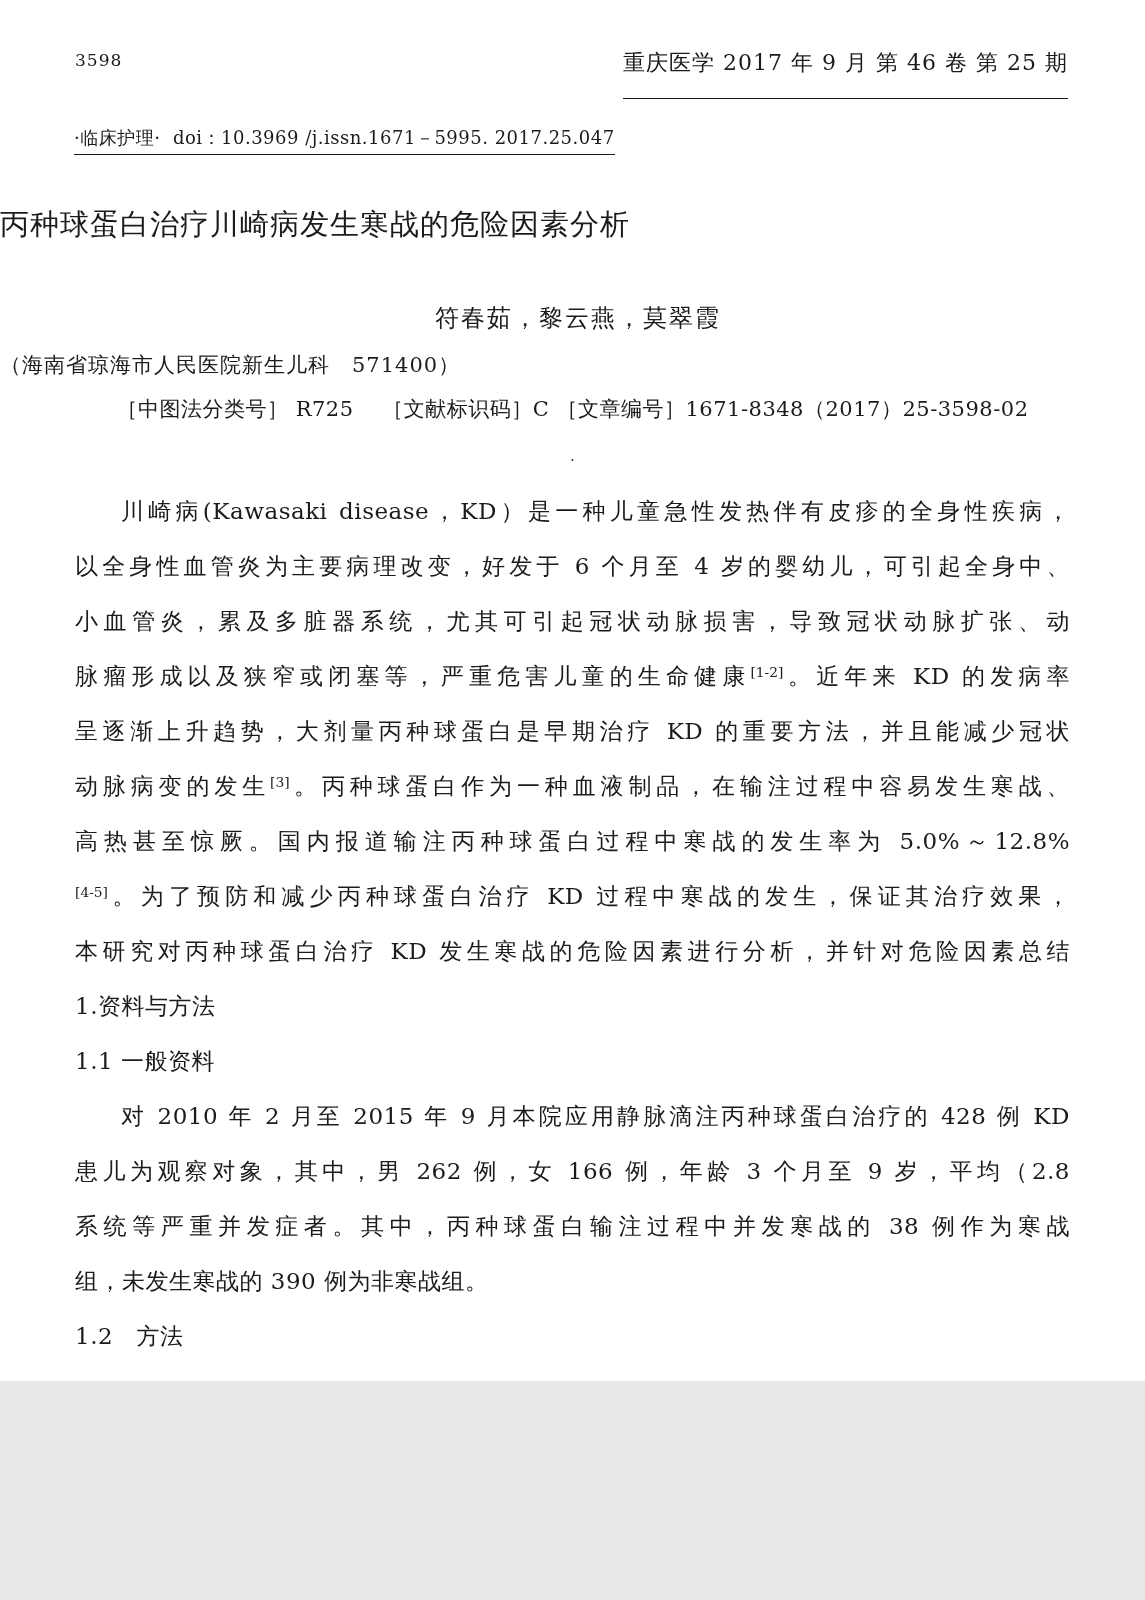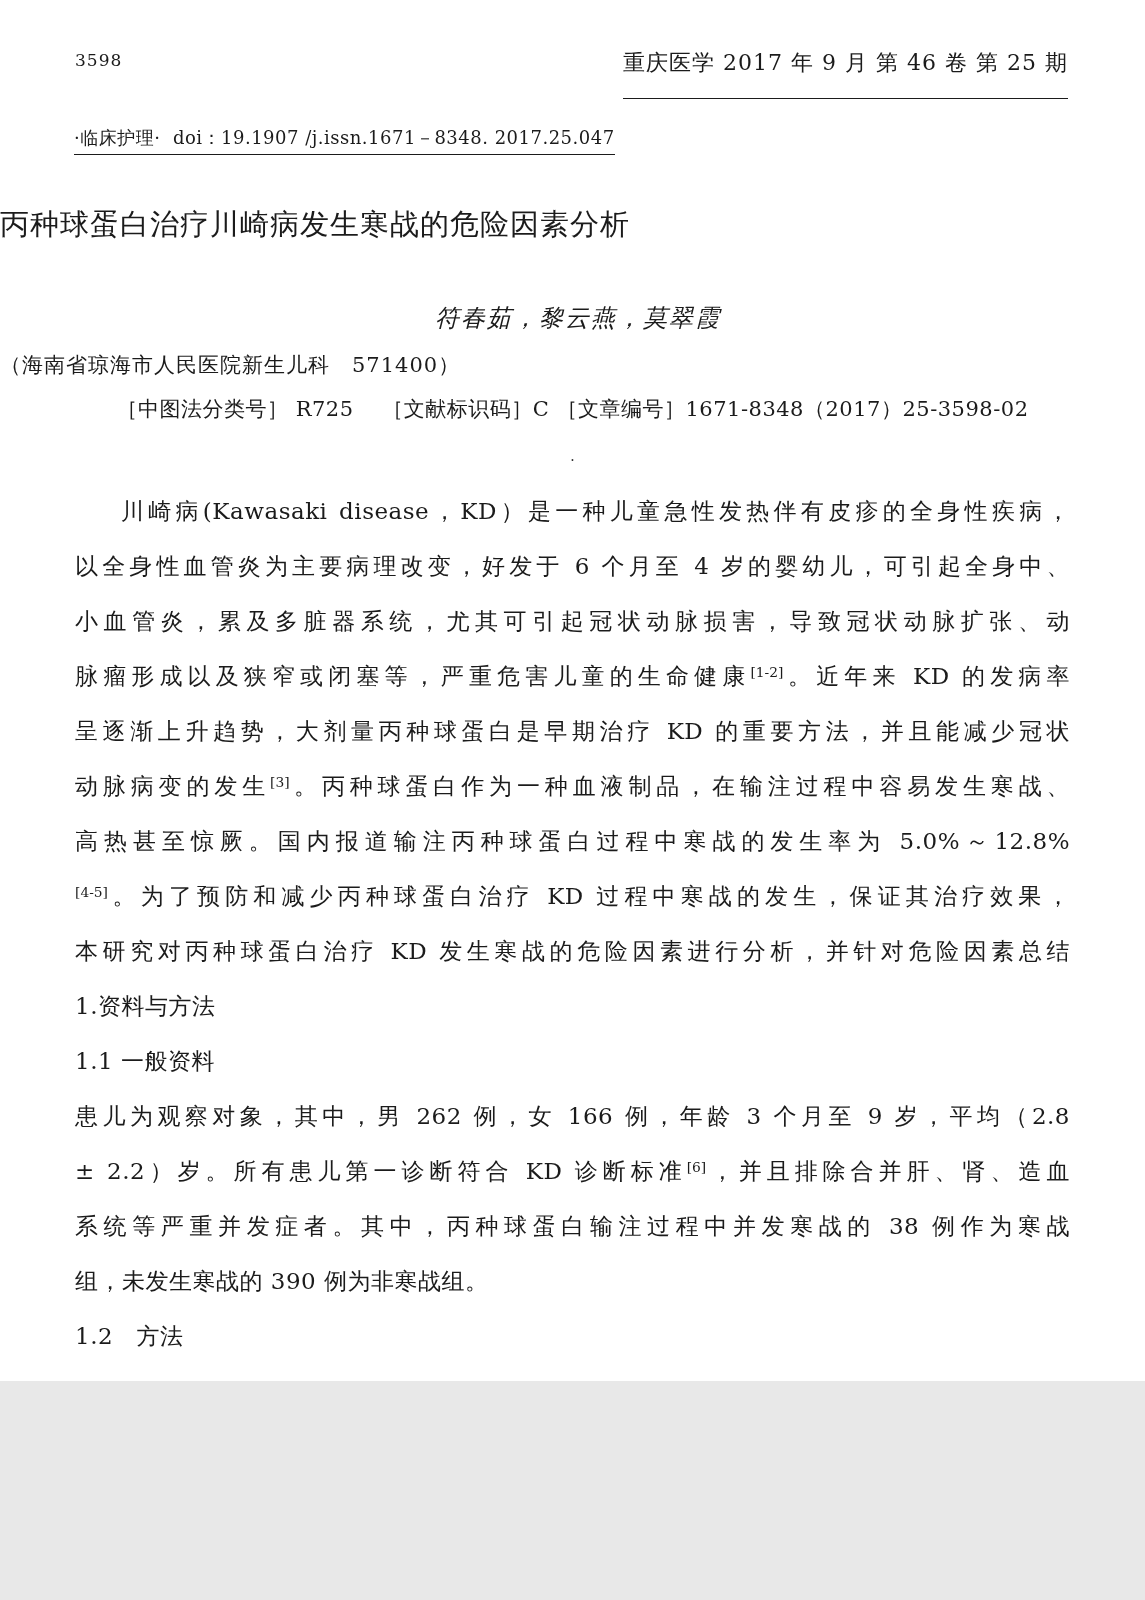--- a/index.html
+++ b/index.html
@@ -34,21 +34,20 @@
     position:absolute;left:0;right:0;top:205px;
     text-align:left;
     font-size:29px;letter-spacing:1px;
     white-space:pre-wrap;
   }
   .authors{
     position:absolute;left:11px;right:0;top:302px;
     text-align:center;
     font-size:24px;letter-spacing:2px;
     white-space:pre-wrap;
-    font-style:italic;
   }
   .affil{
     position:absolute;left:0;right:0;top:351px;
     text-align:left;
     font-size:21px;letter-spacing:1px;
     white-space:pre-wrap;
   }
   .cls-line{
     position:absolute;left:0;right:0;top:395px;
     text-align:center;
@@ -83,21 +82,21 @@
 </style>
 </head>
 <body>
 
 <div class="page">
 
   <div class="hdr-left">3598</div>
 
   <div class="hdr-right">重庆医学 2017 年 9 月 第 46 卷 第 25 期</div>
 
-  <div class="meta-line">·临床护理·  doi：19.1907 /j.issn.1671－8348. 2017.25.047</div>
+  <div class="meta-line">·临床护理·  doi：10.3969 /j.issn.1671－5995. 2017.25.047</div>
 
   <div class="title">丙种球蛋白治疗川崎病发生寒战的危险因素分析</div>
 
   <div class="authors">符春茹，黎云燕，莫翠霞</div>
 
   <div class="affil">（海南省琼海市人民医院新生儿科　571400）</div>
 
   <div class="cls-line">［中图法分类号］ R725　 ［文献标识码］C ［文章编号］1671-8348（2017）25-3598-02</div>
 
   <div class="sep-dot">·</div>
@@ -107,20 +106,20 @@
       <div class="line jl"><span>以全身性血管炎为主要病理改变，好发于 6 个月至 4 岁的婴幼儿，可引起全身中、</span></div>
       <div class="line jl"><span>小血管炎，累及多脏器系统，尤其可引起冠状动脉损害，导致冠状动脉扩张、动</span></div>
       <div class="line jl"><span>脉瘤形成以及狭窄或闭塞等，严重危害儿童的生命健康</span><sup class="ref">[1-2]</sup><span>。近年来 KD 的发病率</span></div>
       <div class="line jl"><span>呈逐渐上升趋势，大剂量丙种球蛋白是早期治疗 KD 的重要方法，并且能减少冠状</span></div>
       <div class="line jl"><span>动脉病变的发生</span><sup class="ref">[3]</sup><span>。丙种球蛋白作为一种血液制品，在输注过程中容易发生寒战、</span></div>
       <div class="line jl"><span>高热甚至惊厥。国内报道输注丙种球蛋白过程中寒战的发生率为 5.0%～12.8%</span></div>
       <div class="line jl"><sup class="ref">[4-5]</sup><span>。为了预防和减少丙种球蛋白治疗 KD 过程中寒战的发生，保证其治疗效果，</span></div>
       <div class="line jl"><span>本研究对丙种球蛋白治疗 KD 发生寒战的危险因素进行分析，并针对危险因素总结</span></div>
       <div class="line"><span>1.资料与方法</span></div>
       <div class="line"><span>1.1 一般资料</span></div>
+      <div class="line jl indent"><span>对 2010 年 2 月至 2015 年 9 月本院应用静脉滴注丙种球蛋白治疗的 428 例 KD</span></div>
       <div class="line jl"><span>患儿为观察对象，其中，男 262 例，女 166 例，年龄 3 个月至 9 岁，平均（2.8</span></div>
-      <div class="line jl"><span>± 2.2）岁。所有患儿第一诊断符合 KD 诊断标准</span><sup class="ref">[6]</sup><span>，并且排除合并肝、肾、造血</span></div>
       <div class="line jl"><span>系统等严重并发症者。其中，丙种球蛋白输注过程中并发寒战的 38 例作为寒战</span></div>
       <div class="line"><span>组，未发生寒战的 390 例为非寒战组。</span></div>
       <div class="line"><span>1.2　方法</span></div>
     </div>
 
 </div>
 
 </body></html>

